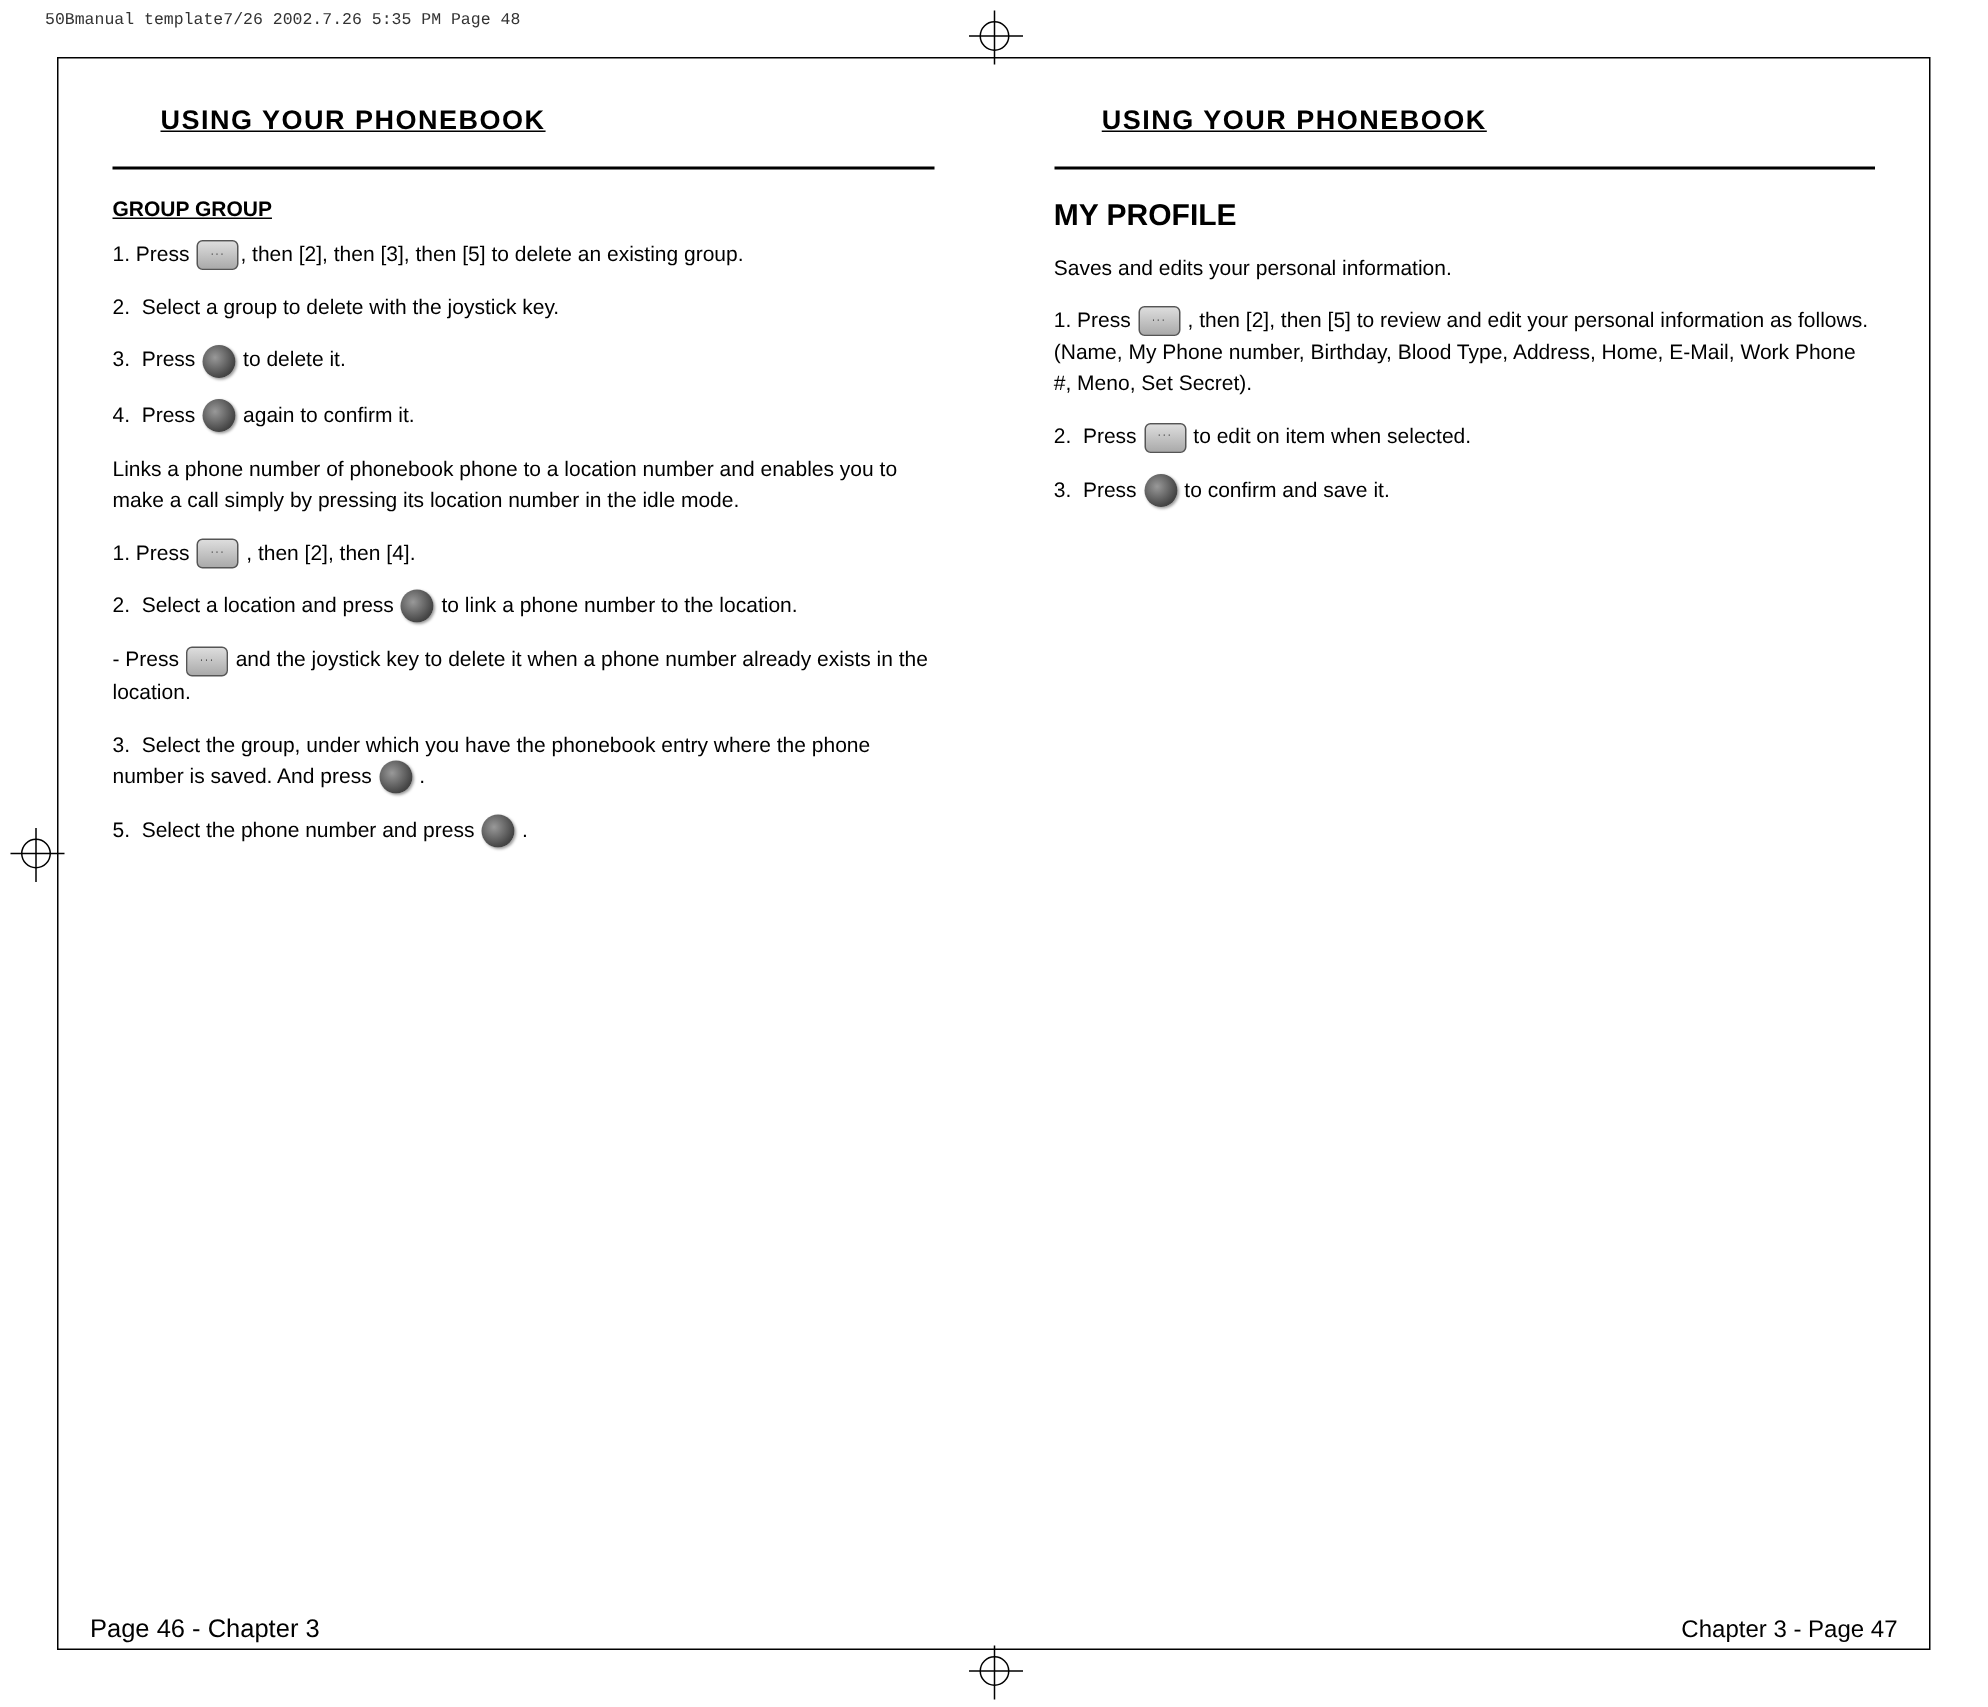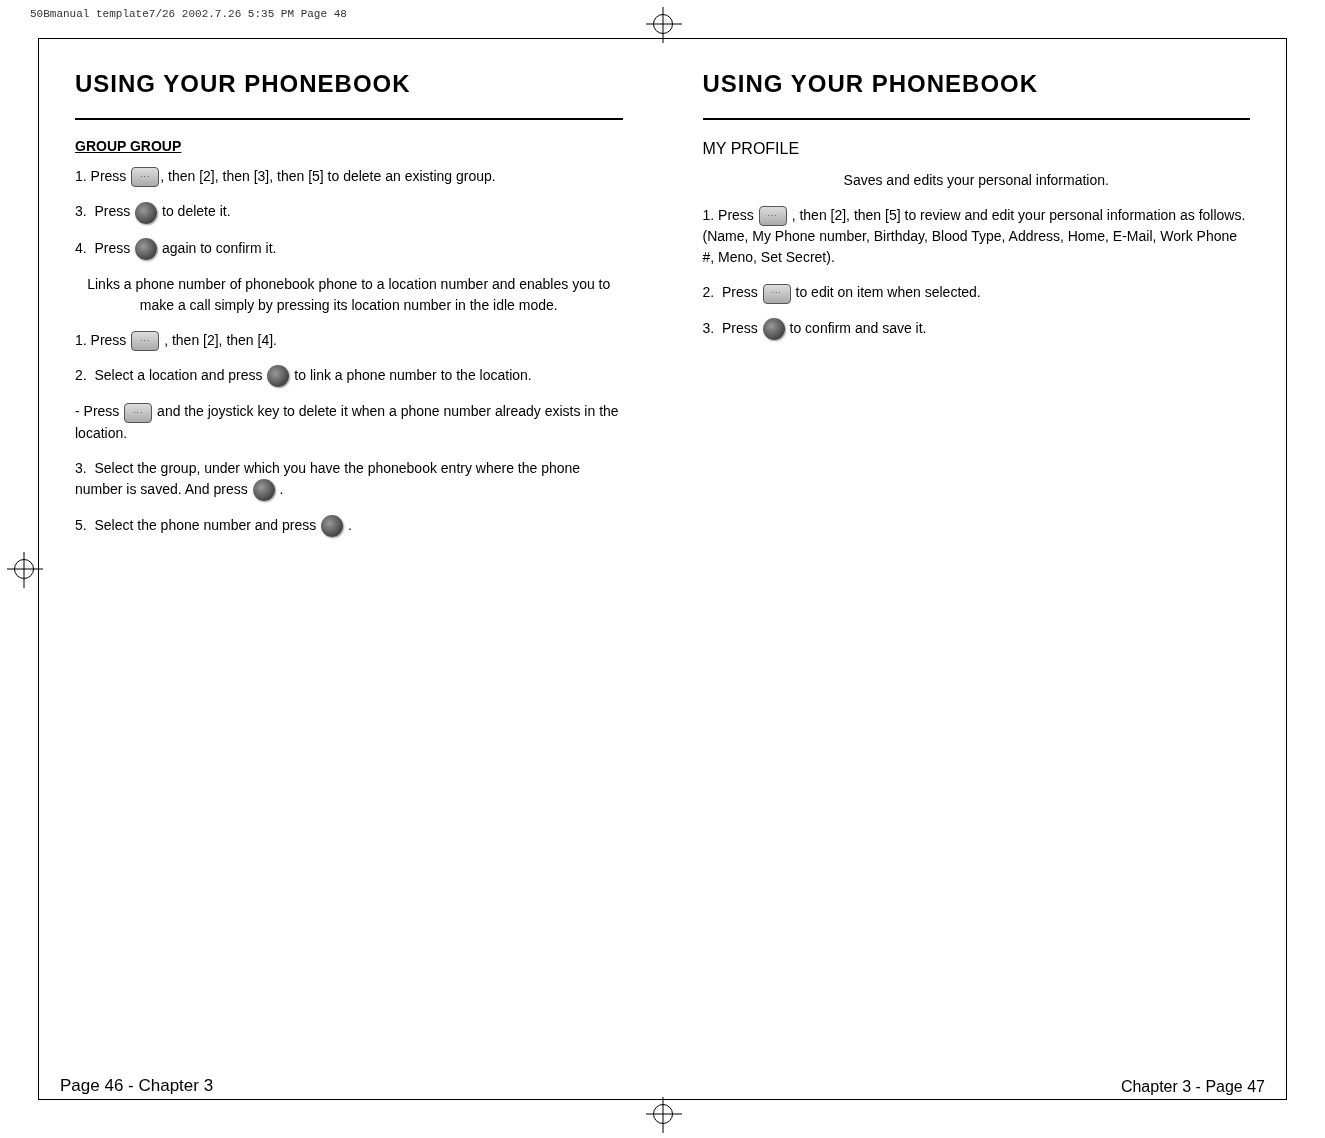--- a/index.html
+++ b/index.html
@@ -108,44 +108,45 @@
       border-right: none;
     }
 
     .right-column {
       flex: 1;
       padding: 20px 20px 20px 50px;
     }
 
     
     .section-title {
-      font-size: 24px;
+      font-size: 18px;
       font-weight: bold;
+      text-decoration: underline;
       margin-bottom: 20px;
       letter-spacing: 1px;
+      margin-left: 32px;
     }
 
     .subsection-title-underline {
       font-size: 14px;
       font-weight: bold;
       text-decoration: underline;
       margin-bottom: 12px;
     }
 
     .subsection-title-bold {
-      font-size: 16px;
-      font-weight: normal;
+      font-size: 20px;
+      font-weight: bold;
       margin-bottom: 12px;
       margin-top: 20px;
     }
 
     .paragraph {
       margin-bottom: 14px;
       line-height: 1.5;
-      text-align: center;
     }
 
     .step {
       margin-bottom: 14px;
       line-height: 1.5;
     }
 
     
     .title-divider {
       border: none;
@@ -216,20 +217,23 @@
       <div class="section-title">USING YOUR PHONEBOOK</div>
       <hr class="title-divider">
 
       <div>
         <div class="subsection-title-underline">GROUP GROUP</div>
 
         <div class="step">
           1. Press <span class="icon-menu">···</span>, then [2], then [3], then [5] to delete an existing group.
         </div>
         <div class="step">
+          2.&nbsp; Select a group to delete with the joystick key.
+        </div>
+        <div class="step">
           3.&nbsp; Press <span class="icon-ok"></span> to delete it.
         </div>
         <div class="step">
           4.&nbsp; Press <span class="icon-ok"></span> again to confirm it.
         </div>
       </div>
 
       <div>
 
         <div class="paragraph">Links a phone number of phonebook phone to a location number and enables you to make a call simply by pressing its location number in the idle mode.</div>

